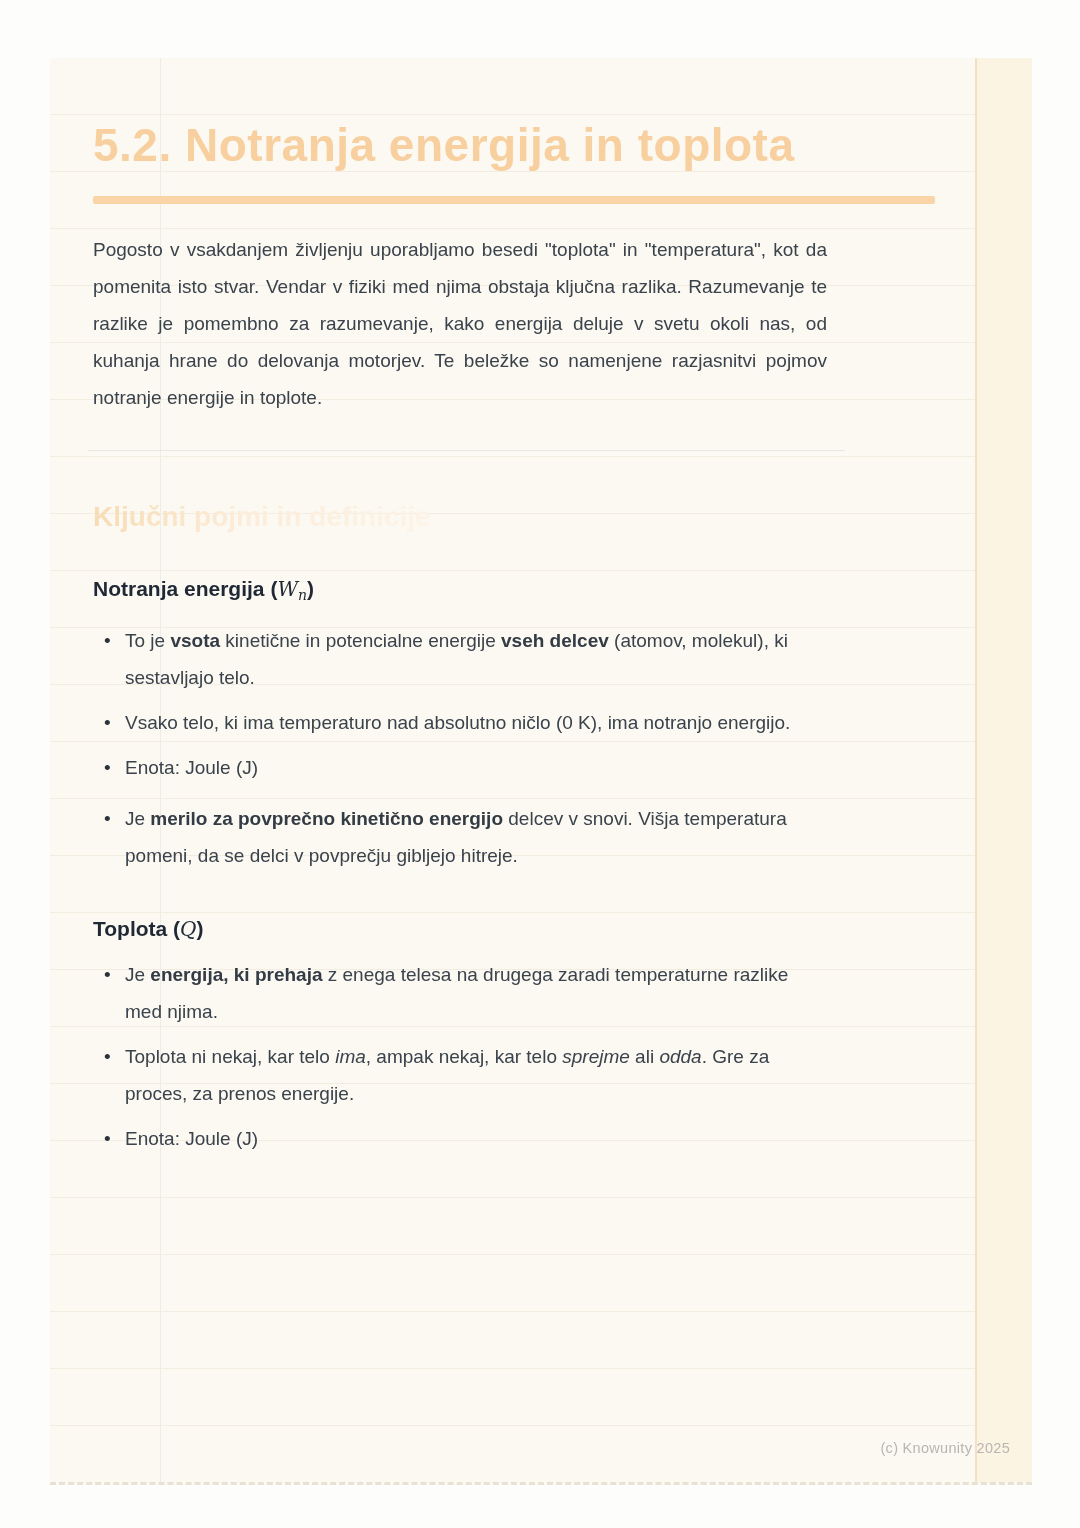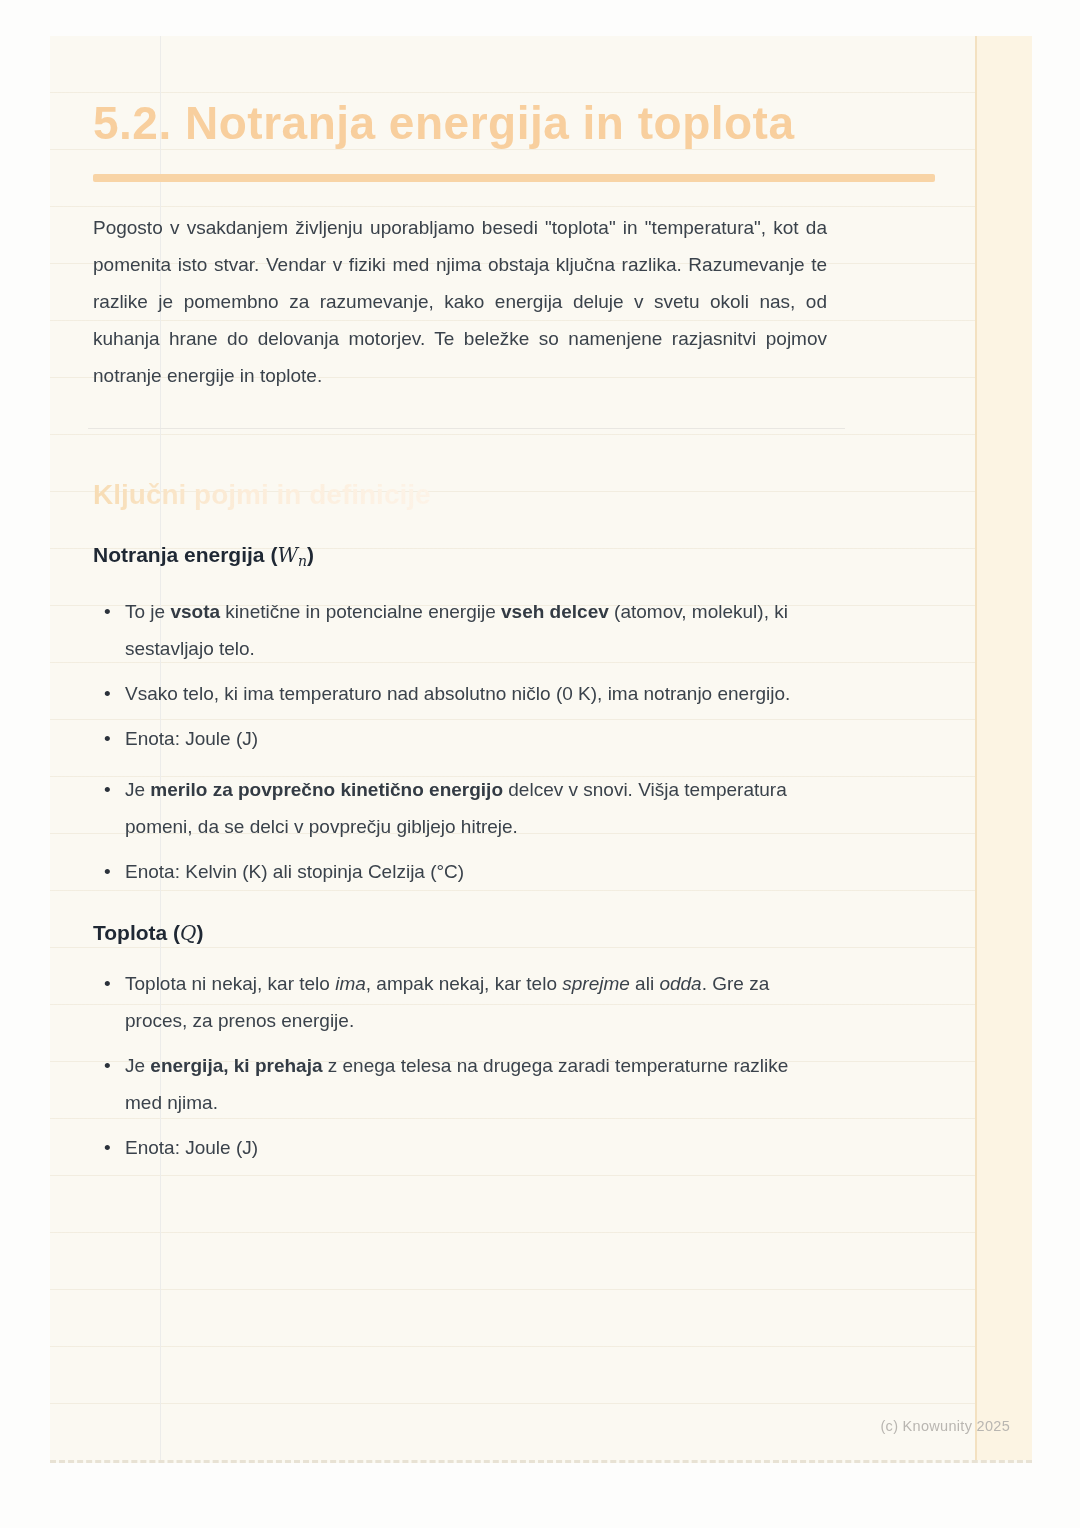--- a/index.html
+++ b/index.html
@@ -7,21 +7,21 @@
   body {
     background:#fdfdfc;
     font-family:"Liberation Sans", sans-serif;
     position:relative;
     overflow:hidden;
   }
   .canvas { position:absolute; inset:0; }
 
   
   .paper {
-    position:absolute; left:50px; top:36px;
+    position:absolute; left:50px; top:58px;
     width:982px; height:1427px;
     background:#fbf9f2;
     background-image:repeating-linear-gradient(
       to bottom,
       rgba(0,0,0,0) 0px, rgba(0,0,0,0) 56px,
       rgba(231,222,202,0.45) 56px, rgba(231,222,202,0.45) 57px);
     border-bottom:3px dashed #e8e2d4;
   }
   .vline-gray {
     position:absolute; left:110px; top:0; bottom:0; width:1px;
@@ -61,22 +61,22 @@
     font-size:19px; line-height:37px; color:#3a424b;
     text-align:justify;
   }
 
   .divider {
     margin-top:34px; margin-left:-5px;
     width:757px; height:1px; background:#e9e7e2;
   }
 
   .def-group h3 {
-    margin-top:25px;
-    font-size:21px; font-weight:700; color:#1f2834; line-height:36px;
+    margin-top:42px;
+    font-size:21px; font-weight:700; color:#1f2834; line-height:26px;
   }
   .math-sym {
     font-family:"DejaVu Serif", serif;
     font-style:italic; font-weight:500; font-size:20px;
   }
   .math-sub {
     font-family:"DejaVu Serif", serif;
     font-style:italic; font-weight:500; font-size:14px;
     vertical-align:-4px;
   }
@@ -124,28 +124,27 @@
             <h3><span>Notranja energija (</span><span class="math-sym">W</span><span class="math-sub">n</span><span>)</span></h3>
             <ul class="bullets">
               <li><span>To je </span><span class="run-b">vsota</span><span> kinetične in potencialne energije </span><span class="run-b">vseh delcev</span><span> (atomov, molekul), ki sestavljajo telo.</span></li>
               <li><span>Vsako telo, ki ima temperaturo nad absolutno ničlo (0 K), ima notranjo energijo.</span></li>
               <li><span>Enota: Joule (J)</span></li>
             </ul>
           </div>
           <div class="def-group">
             <ul class="bullets">
               <li><span>Je </span><span class="run-b">merilo za povprečno kinetično energijo</span><span> delcev v snovi. Višja temperatura pomeni, da se delci v povprečju gibljejo hitreje.</span></li>
-              <li><span>Enota: Kelvin (K) ali stopinja Celzija (°C)</span></li>
             </ul>
           </div>
           <div class="def-group">
             <h3><span>Toplota (</span><span class="math-sym">Q</span><span>)</span></h3>
             <ul class="bullets">
+              <li><span>Je </span><span class="run-b">energija, ki prehaja</span><span> z enega telesa na drugega zaradi temperaturne razlike med njima.</span></li>
               <li><span>Toplota ni nekaj, kar telo </span><span class="run-i">ima</span><span>, ampak nekaj, kar telo </span><span class="run-i">sprejme</span><span> ali </span><span class="run-i">odda</span><span>. Gre za proces, za prenos energije.</span></li>
-              <li><span>Je </span><span class="run-b">energija, ki prehaja</span><span> z enega telesa na drugega zaradi temperaturne razlike med njima.</span></li>
               <li><span>Enota: Joule (J)</span></li>
             </ul>
           </div>
         </div>
     </div>
 
     <div class="footer">(c) Knowunity 2025</div>
   </div>
 </div>
 

